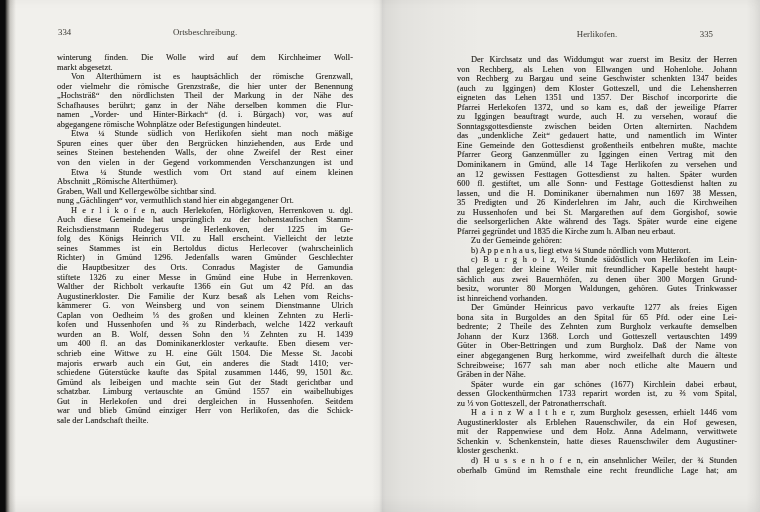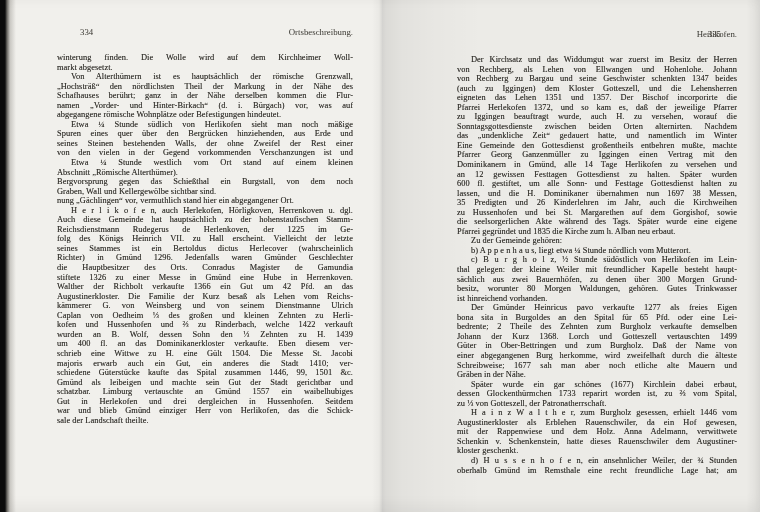--- a/index.html
+++ b/index.html
@@ -31,25 +31,25 @@
     position:absolute;right:0;top:0;width:14px;height:512px;
     background:linear-gradient(270deg,rgba(0,0,0,0.05),rgba(0,0,0,0));
   }
   .vignette{
     position:absolute;inset:0;
     box-shadow:inset 0 -6px 14px rgba(0,0,0,0.05), inset 0 4px 10px rgba(0,0,0,0.02);
   }
   .page{position:absolute;}
   .page-left{left:57px;top:27px;width:296px;}
   .page-right{left:457px;top:29px;width:280px;}
-  .runhead{position:relative;height:12px;text-align:right;
-    font-size:8.8px;line-height:11px;color:#3a3832;margin-left:22px;}
+  .runhead{position:relative;height:12px;text-align:center;
+    font-size:8.8px;line-height:11px;color:#3a3832;}
   .pnum{position:absolute;top:0;font-size:8.8px;line-height:11px;color:#3a3832;}
   .pnum.pl{left:1px;}
-  .pnum.pr{right:16px;}
+  .pnum.pr{right:24px;}
   .pg-lines{margin-top:14px;font-family:Liberation Serif, serif;}
   .tl{
     font-size:8.4px;line-height:9.55px;height:9.55px;overflow:hidden;
     text-align:justify;text-align-last:justify;
     letter-spacing:0.05px;color:#32302b;
     text-shadow:0 0 0.4px rgba(50,48,43,0.55);
   }
   .tl.pend{text-align-last:left;}
   .tl.ind{text-indent:14px;}
 </style>
@@ -60,35 +60,35 @@
 
   <div class="page page-left">
     <div class="runhead">
       <span class="pnum pl">334</span>
       <span>Ortsbeschreibung.</span>
     </div>
     <div class="pg-lines">
         <div class="tl">winterung finden. Die Wolle wird auf dem Kirchheimer Woll-</div>
         <div class="tl pend">markt abgesetzt.</div>
         <div class="tl ind">Von Alterthümern ist es hauptsächlich der römische Grenzwall,</div>
+        <div class="tl">oder vielmehr die römische Grenzstraße, die hier unter der Benennung</div>
         <div class="tl">„Hochsträß“ den nördlichsten Theil der Markung in der Nähe des</div>
         <div class="tl">Schafhauses berührt; ganz in der Nähe derselben kommen die Flur-</div>
         <div class="tl">namen „Vorder- und Hinter-Birkach“ (d. i. Bürgach) vor, was auf</div>
         <div class="tl pend">abgegangene römische Wohnplätze oder Befestigungen hindeutet.</div>
         <div class="tl ind">Etwa ¼ Stunde südlich von Herlikofen sieht man noch mäßige</div>
         <div class="tl">Spuren eines quer über den Bergrücken hinziehenden, aus Erde und</div>
         <div class="tl">seines Steinen bestehenden Walls, der ohne Zweifel der Rest einer</div>
         <div class="tl">von den vielen in der Gegend vorkommenden Verschanzungen ist und</div>
         <div class="tl ind">Etwa ¼ Stunde westlich vom Ort stand auf einem kleinen</div>
         <div class="tl pend">Abschnitt „Römische Alterthümer).</div>
-        <div class="tl">Bergvorsprung gegen das Schießthal ein Burgstall, von dem noch</div>
         <div class="tl pend">Graben, Wall und Kellergewölbe sichtbar sind.</div>
         <div class="tl pend">nung „Gächlingen“ vor, vermuthlich stand hier ein abgegangener Ort.</div>
         <div class="tl ind">H e r l i k o f e n, auch Herlekofen, Hörligkoven, Herrenkoven u. dgl.</div>
-        <div class="tl">Auch diese Gemeinde hat hauptsächlich zu der hohenstaufischen Stamm-</div>
+        <div class="tl">Auch diese Gemeinde hat ursprünglich zu der hohenstaufischen Stamm-</div>
         <div class="tl">Reichsdienstmann Rudegerus de Herlenkoven, der 1225 im Ge-</div>
         <div class="tl">folg des Königs Heinrich VII. zu Hall erscheint. Vielleicht der letzte</div>
         <div class="tl">seines Stammes ist ein Bertoldus dictus Herlecover (wahrscheinlich</div>
         <div class="tl">Richter) in Gmünd 1296. Jedenfalls waren Gmünder Geschlechter</div>
         <div class="tl">die Hauptbesitzer des Orts. Conradus Magister de Gamundia</div>
         <div class="tl">stiftete 1326 zu einer Messe in Gmünd eine Hube in Herrenkoven.</div>
         <div class="tl">Walther der Richbolt verkaufte 1366 ein Gut um 42 Pfd. an das</div>
         <div class="tl">Augustinerkloster. Die Familie der Kurz besaß als Lehen vom Reichs-</div>
         <div class="tl">kämmerer G. von Weinsberg und von seinem Dienstmanne Ulrich</div>
         <div class="tl">Caplan von Oedheim ⅓ des großen und kleinen Zehnten zu Herli-</div>

